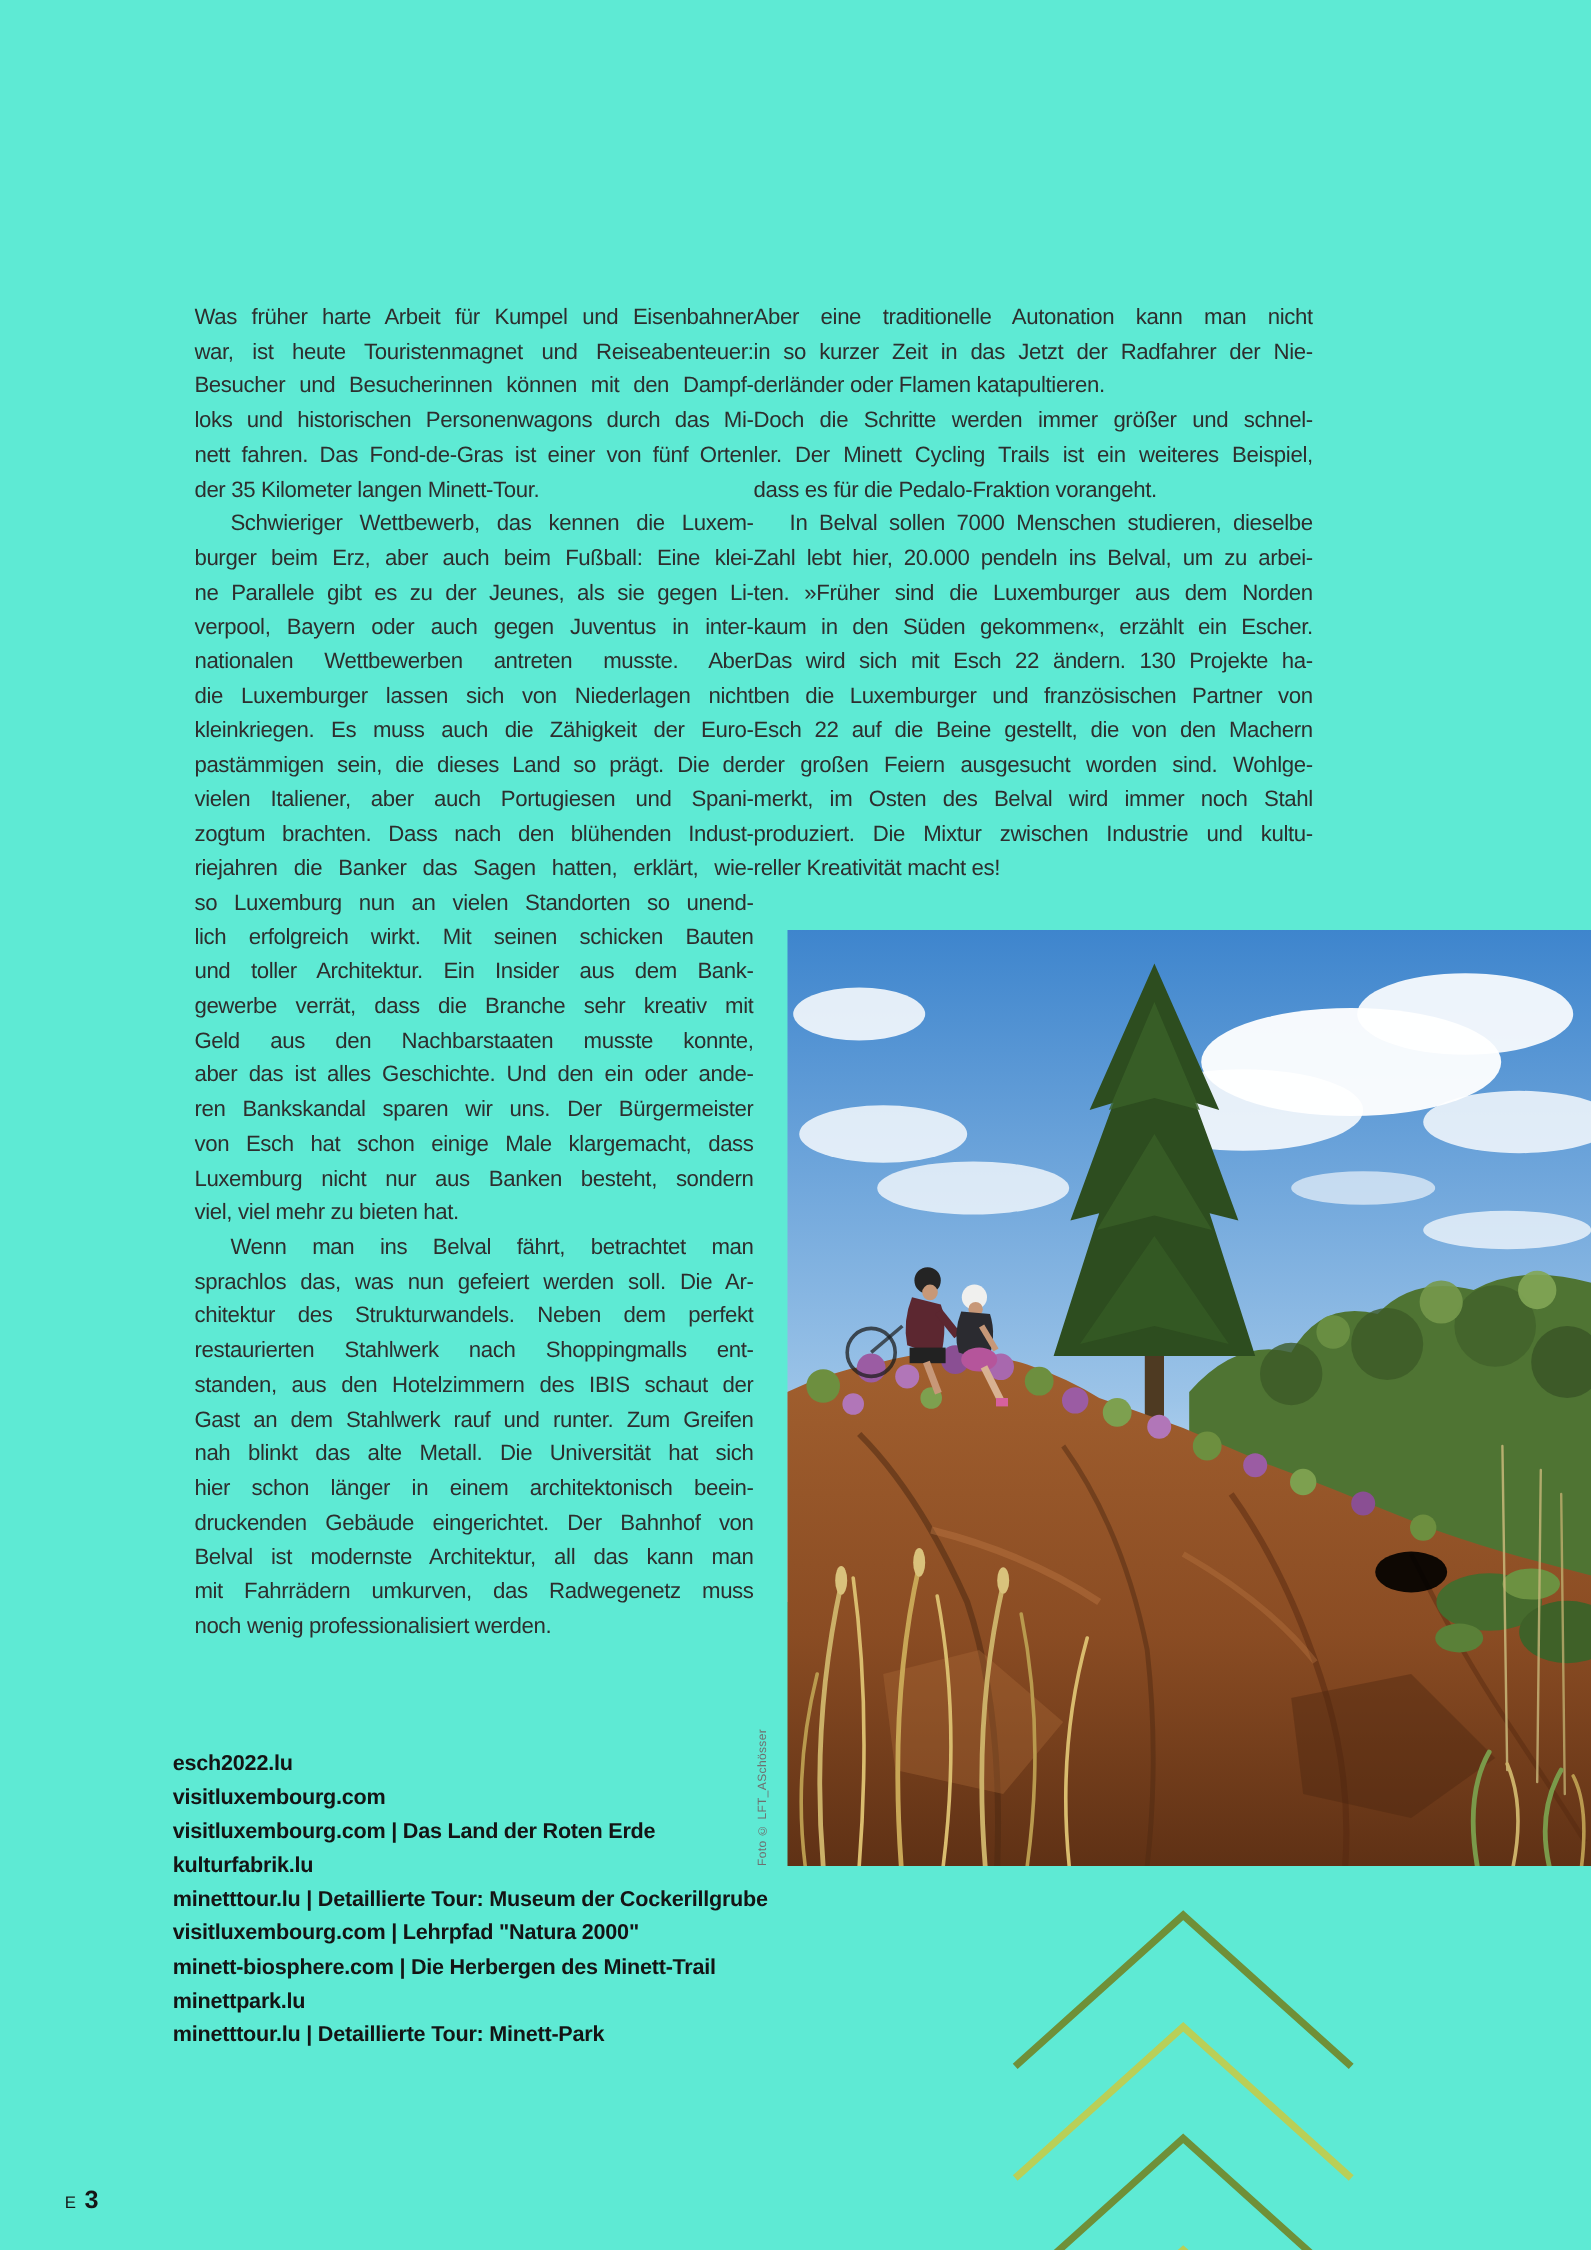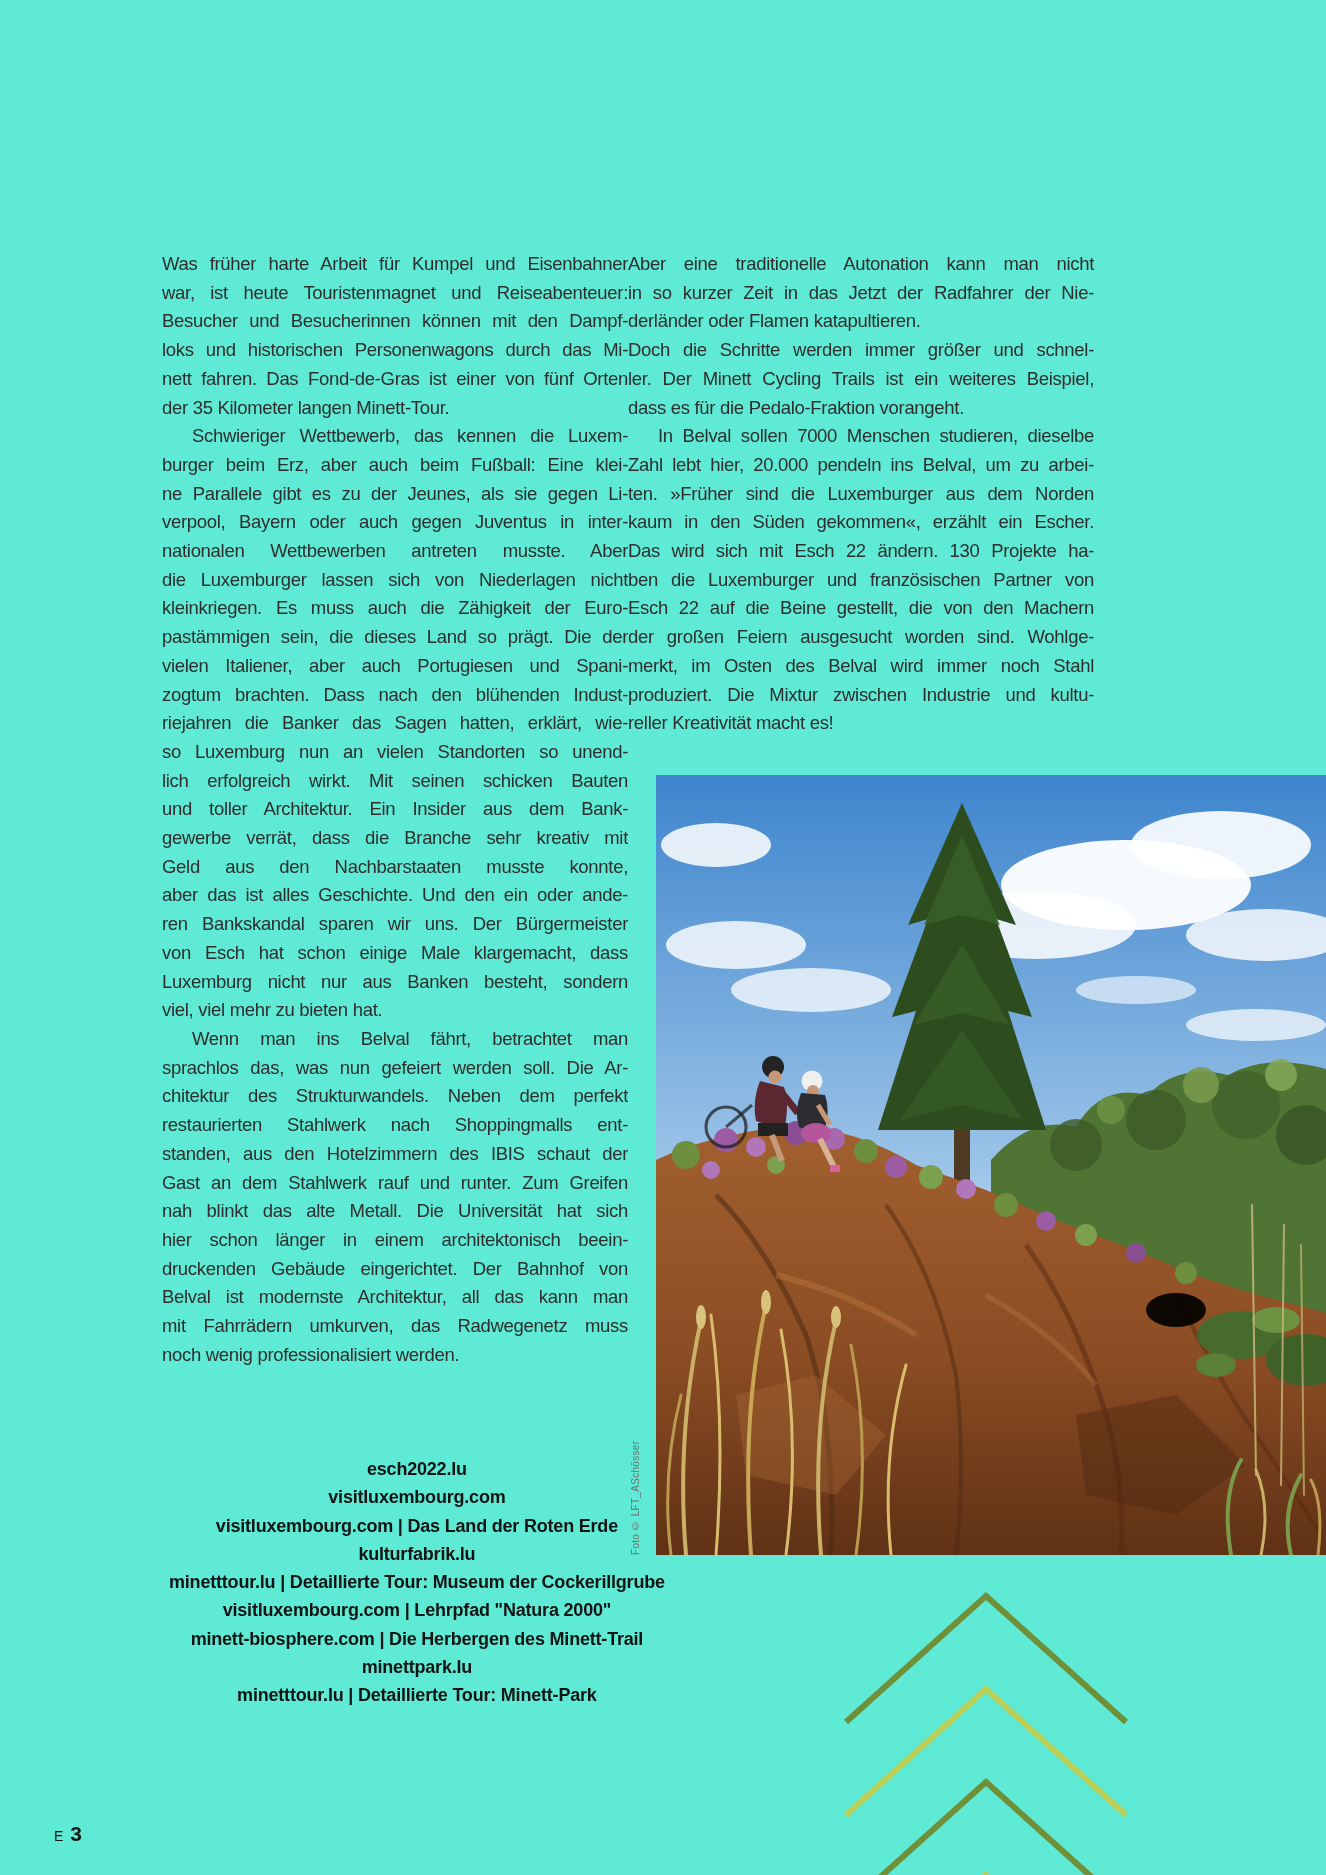--- a/index.html
+++ b/index.html
@@ -43,22 +43,22 @@
     width:16px;height:135px;
     writing-mode:vertical-rl;
     transform:rotate(180deg);
     font-size:10px;
     color:#6f6f6f;
     letter-spacing:.3px;
     white-space:nowrap;
   }
   .links{
     position:absolute;
-    left:169px;top:1455px;
-    list-style:none;margin:0;padding:0;text-align:center;
+    left:144px;top:1455px;
+    list-style:none;margin:0;padding:0;
   }
   .links li{
     font-size:18px;
     font-weight:bold;
     line-height:28.3px;
     letter-spacing:-0.2px;
     color:#141414;
     white-space:nowrap;
   }
   .pagenum{

